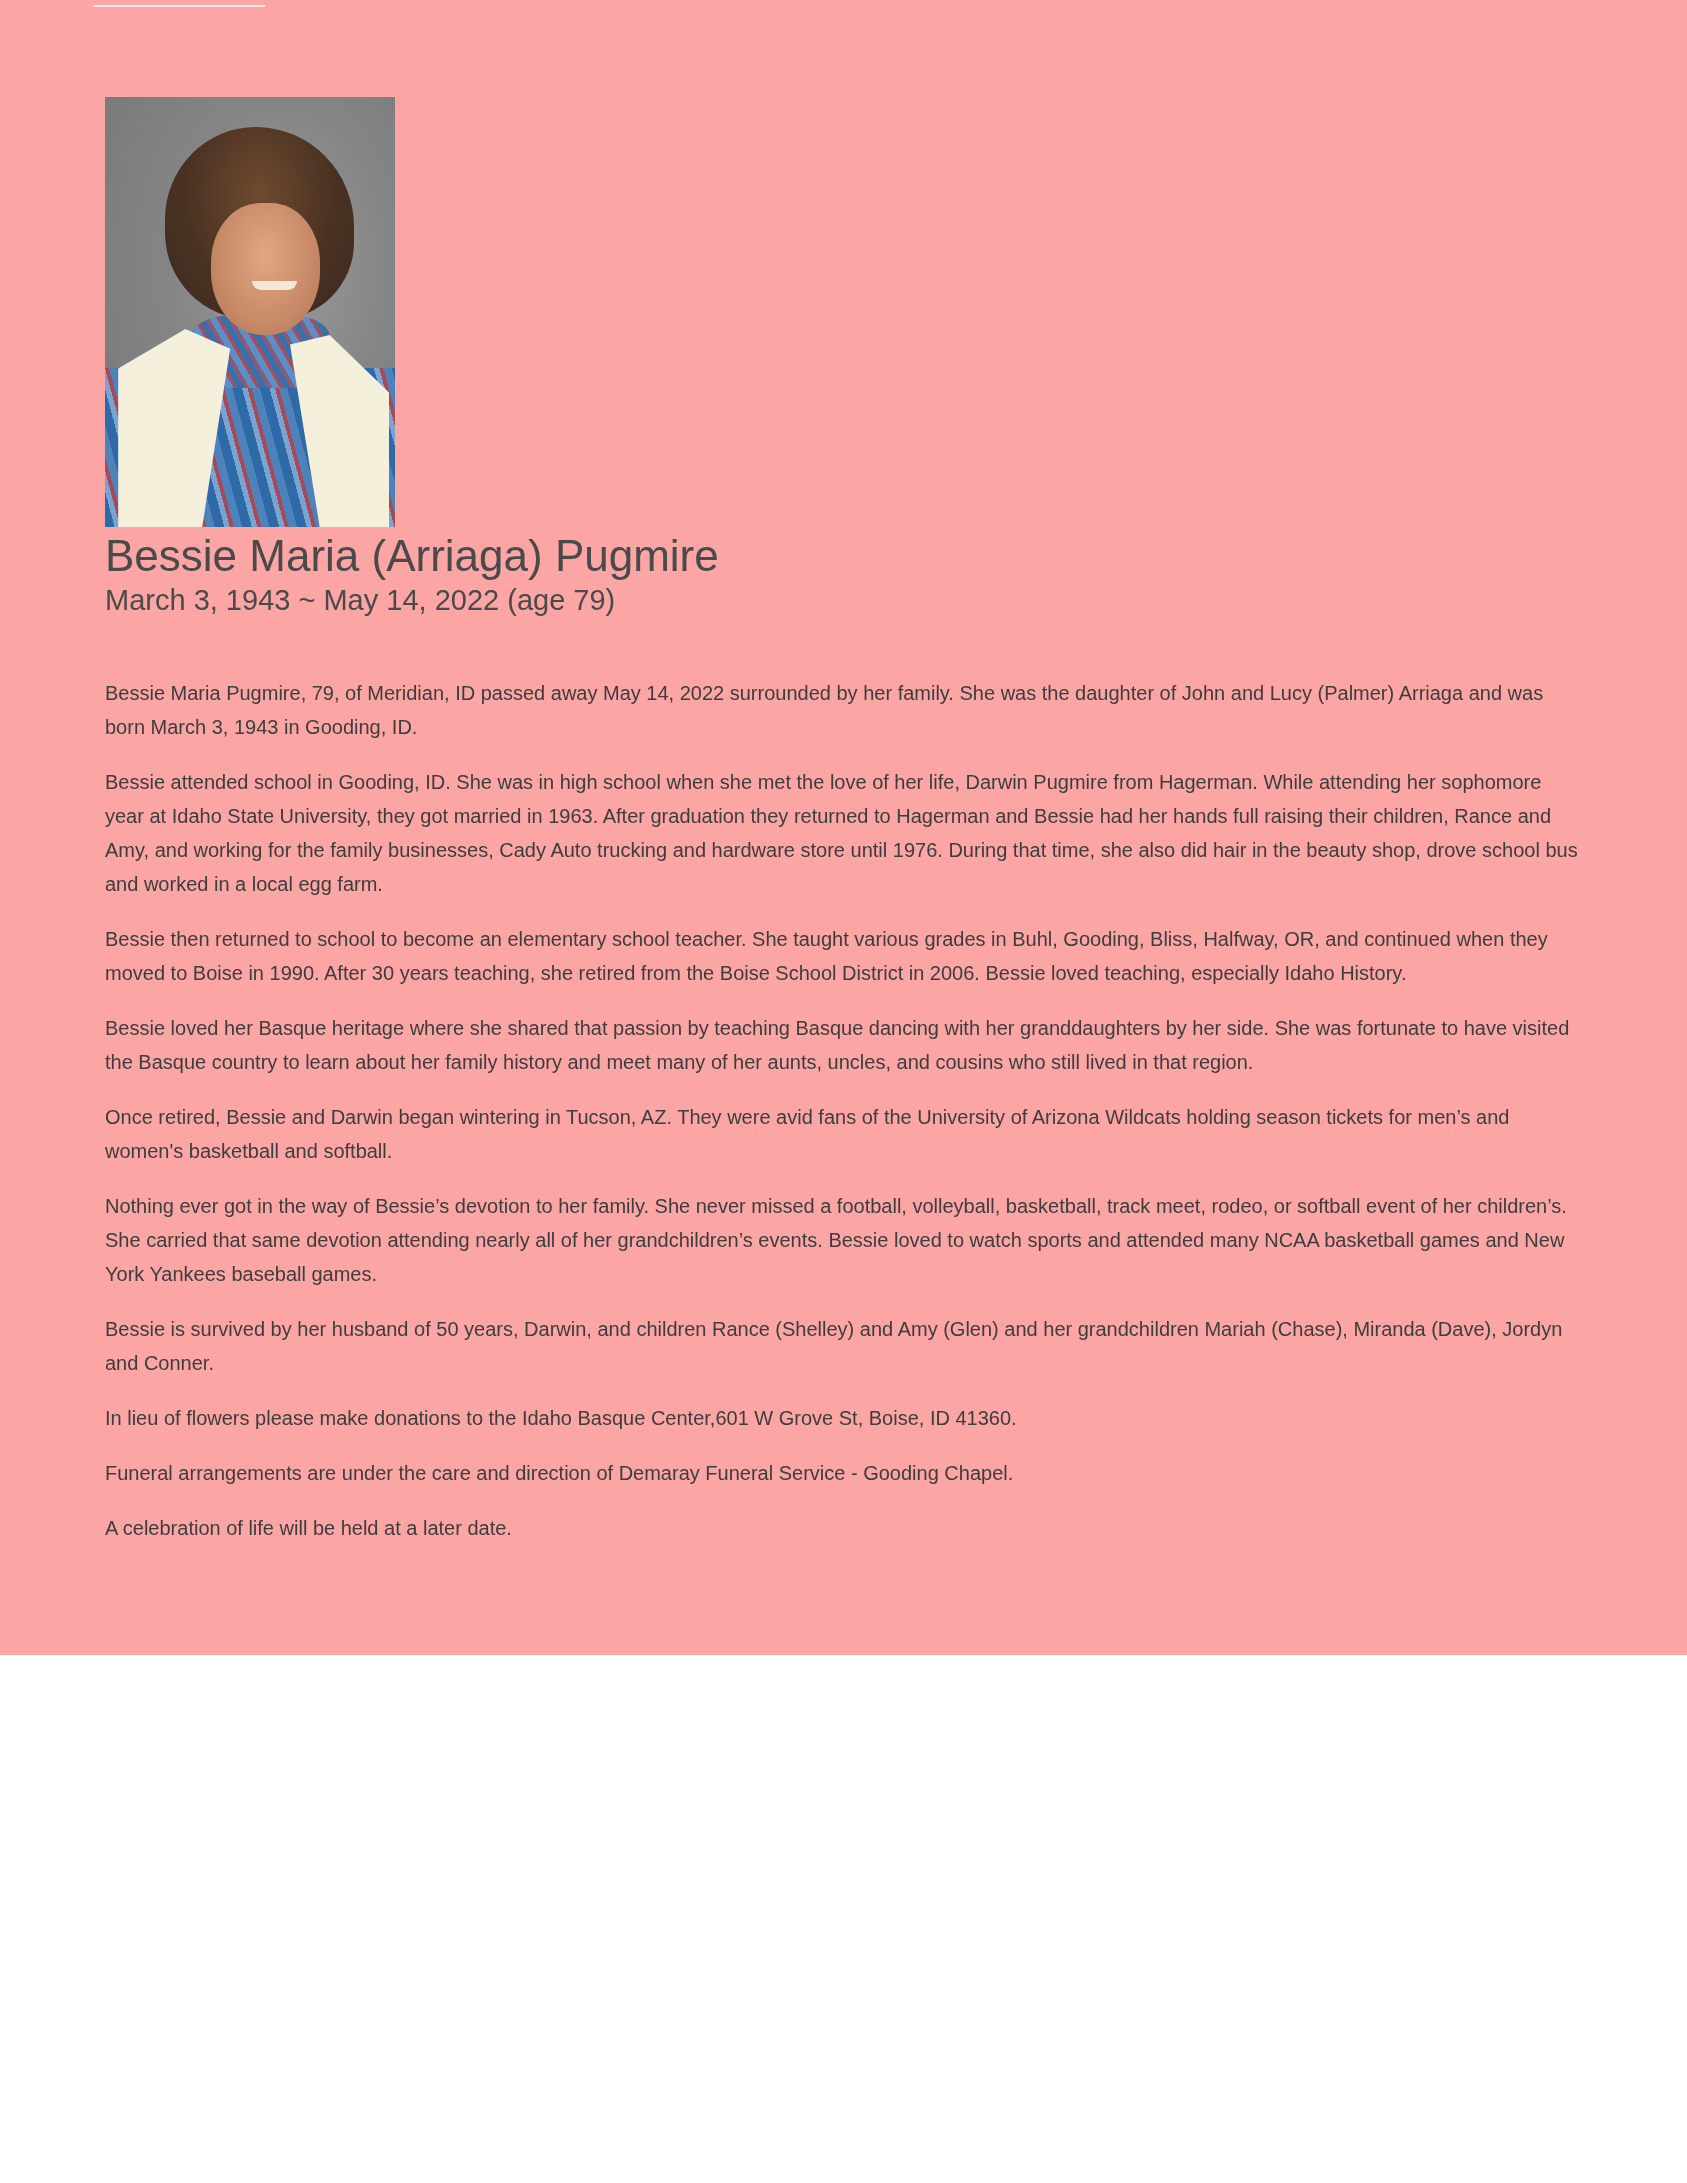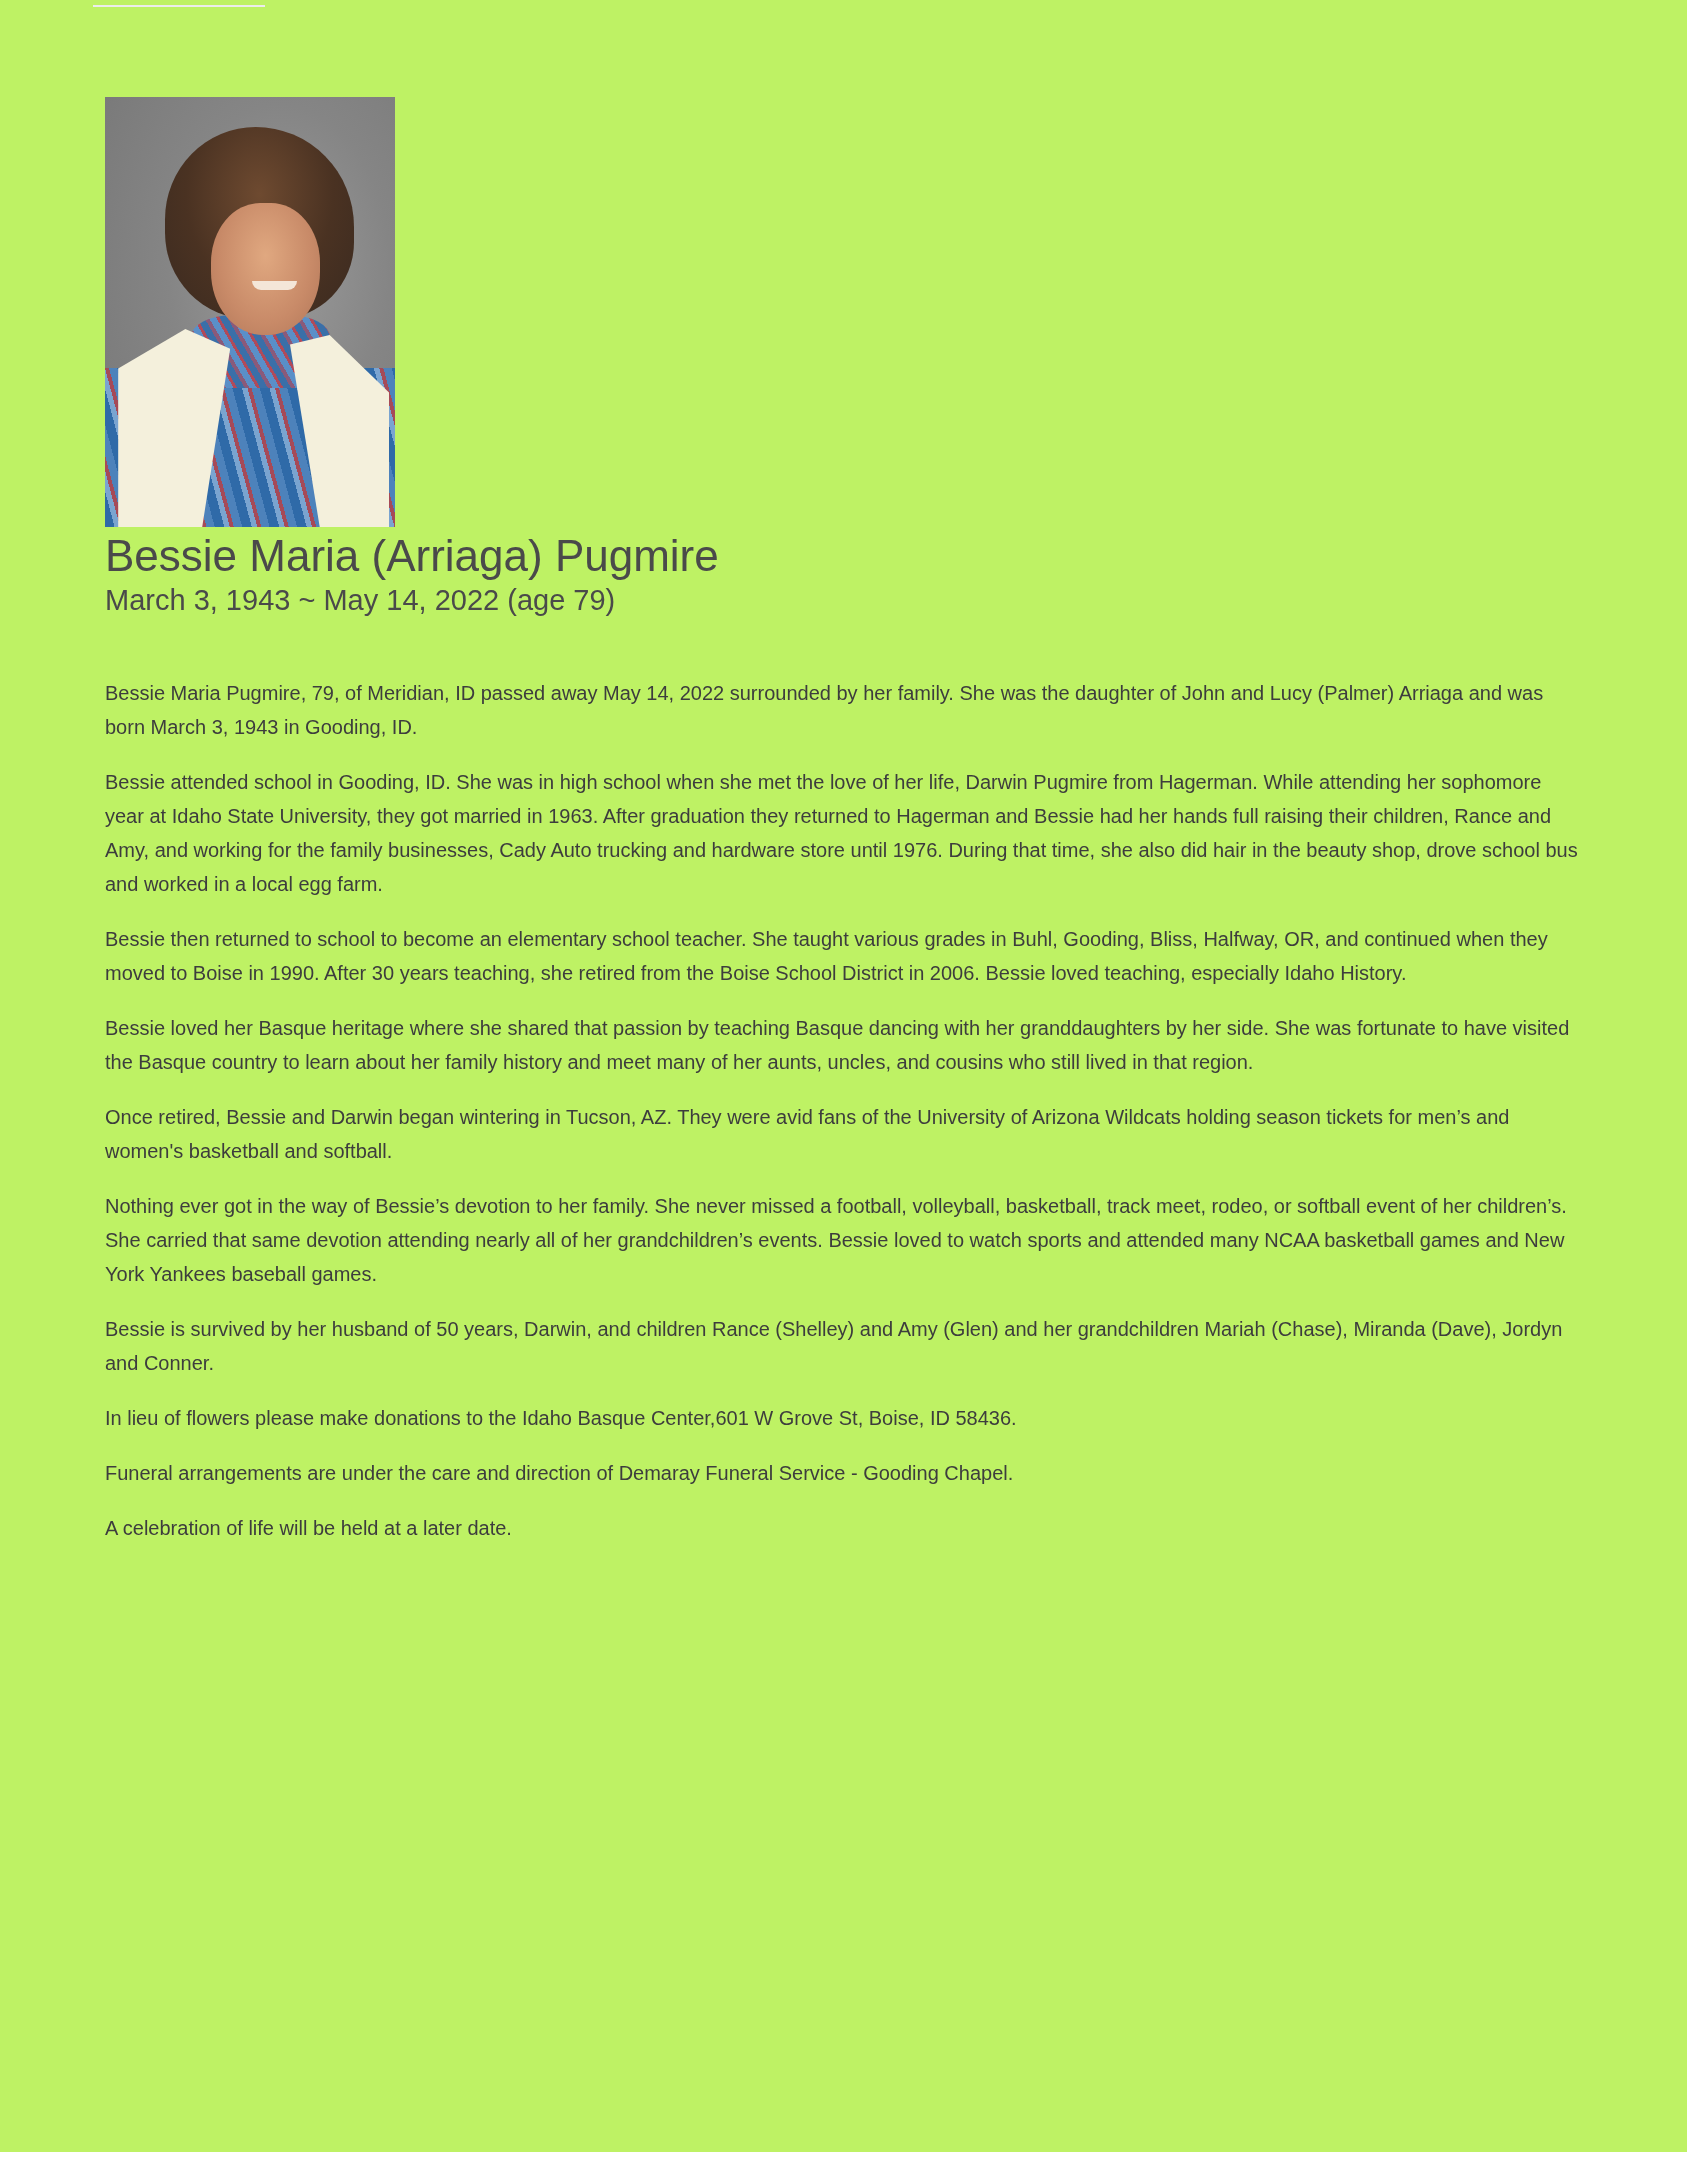--- a/index.html
+++ b/index.html
@@ -1,18 +1,18 @@
 <!DOCTYPE html>
 <html style="font-size:10.6px"><head>
 <meta charset="utf-8">
 <style>
   html, body { margin: 0; padding: 0; background: #ffffff; }
   body { width: 1687px; height: 2183px; position: relative; overflow: hidden;
          font-family: "Liberation Sans", sans-serif; color: #3a3a3a; }
-  .page { position: absolute; left: 0; top: 0; width: 1687px; height: 2152px; background: #bef264; }
+  .page { position: absolute; left: 0; top: 0; width: 1687px; height: 1655px; background: #fca5a5; }
   .scan-mark { position: absolute; left: 93px; top: 5.3px; width: 172px; height: 2px; background: #ececec; }
   .photo { position: absolute; left: 105px; top: 97px; width: 290px; height: 430px; overflow: hidden;
            background: radial-gradient(ellipse at 60% 40%, #9a9a9a 0%, #858585 45%, #767676 100%); }
   .photo .hair { position: absolute; left: 60px; top: 30px; width: 189px; height: 192px;
                  border-radius: 48% 52% 40% 45%; background: radial-gradient(ellipse at 50% 35%, #6e4a30 0%, #4a3222 55%, #3a2a20 100%); }
   .photo .face { position: absolute; left: 106px; top: 106px; width: 109px; height: 132px;
                  border-radius: 45% 45% 48% 48%; background: radial-gradient(ellipse at 50% 40%, #e0a880 0%, #c88a68 60%, #b07658 100%); }
   .photo .smile { position: absolute; left: 147px; top: 184px; width: 45px; height: 9.3px; border-radius: 0 0 26.5px 26.5px; background: #f4e6d8; }
   .photo .collar { position: absolute; left: 86px; top: 218px; width: 139px; height: 73px;
                    background: repeating-linear-gradient(60deg, #3a6fa8 0 6.6px, #8a5a7a 6.6px 10.6px, #5a8fc8 10.6px 17px, #b04a5a 17px 20px); border-radius: 30% 30% 0 0; }
@@ -47,18 +47,18 @@
   <div class="dates">March 3, 1943 ~ May 14, 2022 (age 79)</div>
 
   <div class="body">
     <p>Bessie Maria Pugmire, 79, of Meridian, ID passed away May 14, 2022 surrounded by her family.  She was the daughter of John and Lucy (Palmer) Arriaga and was born March 3, 1943 in Gooding, ID.</p>
     <p>Bessie attended school in Gooding, ID. She was in high school when she met the love of her life, Darwin Pugmire from Hagerman. While attending her sophomore year at Idaho State University, they got married in 1963. After graduation they returned to Hagerman and Bessie had her hands full raising their children, Rance and Amy, and working for the family businesses, Cady Auto trucking and hardware store until 1976. During that time, she also did hair in the beauty shop, drove school bus and worked in a local egg farm.</p>
     <p>Bessie then returned to school to become an elementary school teacher. She taught various grades in Buhl, Gooding, Bliss, Halfway, OR, and continued when they moved to Boise in 1990.  After 30 years teaching, she retired from the Boise School District in 2006.  Bessie loved teaching, especially Idaho History.</p>
     <p>Bessie loved her Basque heritage where she shared that passion by teaching Basque dancing with her granddaughters by her side.  She was fortunate to have visited the Basque country to learn about her family history and meet many of her aunts, uncles, and cousins who still lived in that region.</p>
     <p>Once retired, Bessie and Darwin began wintering in Tucson, AZ. They were avid fans of the University of Arizona Wildcats holding season tickets for men’s and women's basketball and softball.</p>
     <p>Nothing ever got in the way of Bessie’s devotion to her family.  She never missed a football, volleyball, basketball, track meet, rodeo, or softball event of her children’s.  She carried that same devotion attending nearly all of her grandchildren’s events.  Bessie loved to watch sports and attended many NCAA basketball games and New York Yankees baseball games.</p>
     <p>Bessie is survived by her husband of 50 years, Darwin, and children Rance (Shelley) and Amy (Glen) and her grandchildren Mariah (Chase), Miranda (Dave), Jordyn and Conner.</p>
-    <p>In lieu of flowers please make donations to the Idaho Basque Center,601 W Grove St, Boise, ID 58436.</p>
+    <p>In lieu of flowers please make donations to the Idaho Basque Center,601 W Grove St, Boise, ID 41360.</p>
     <p>Funeral arrangements are under the care and direction of Demaray Funeral Service - Gooding Chapel.</p>
     <p>A celebration of life will be held at a later date.</p>
   </div>
 </div>
 
 
 </body></html>

